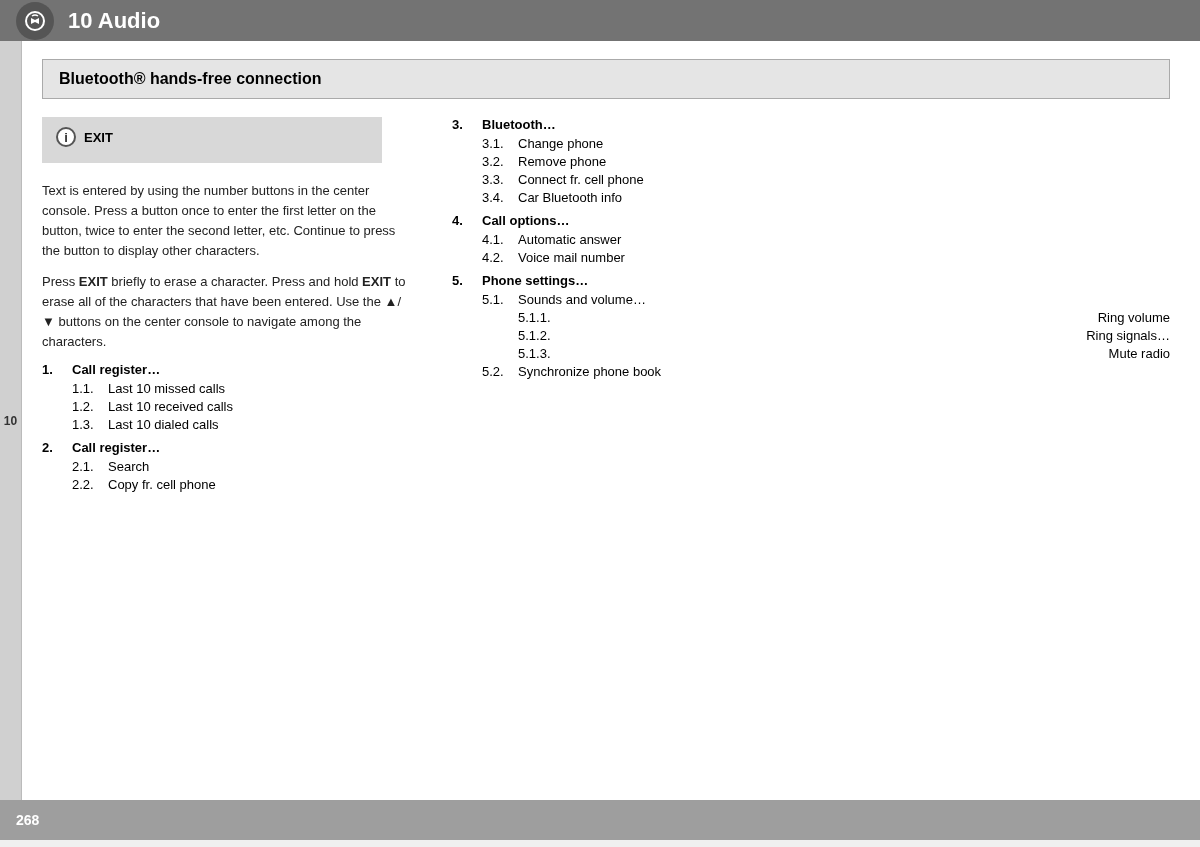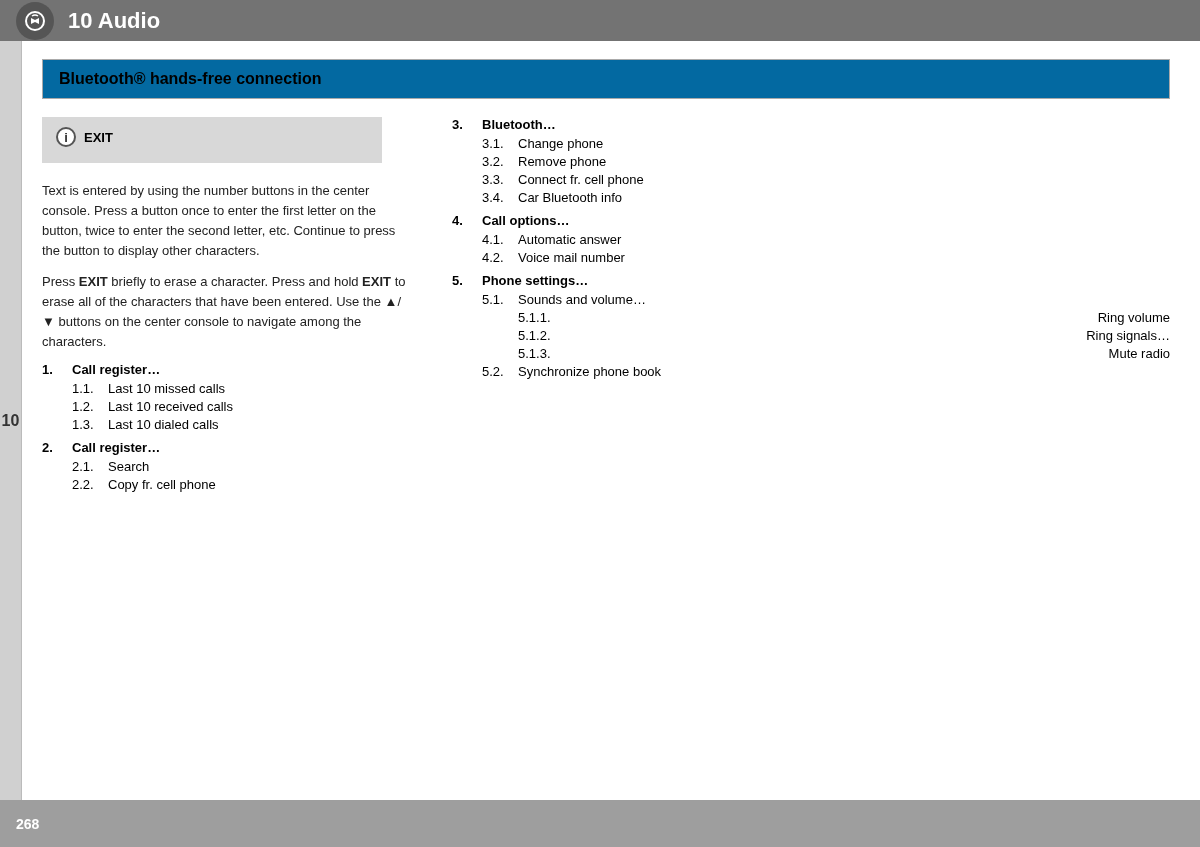--- a/index.html
+++ b/index.html
@@ -44,40 +44,40 @@
       height: calc(847px - 52px - 36px);
     }
 
     
     .left-tab {
       width: 22px;
       background: #d0d0d0;
       display: flex;
       align-items: center;
       justify-content: center;
-      font-size: 16px;
+      font-size: 12px;
       font-weight: bold;
       color: #333;
       border-right: 1px solid #bbb;
     }
 
     
     .content-area {
       flex: 1;
       background: #fff;
       padding: 18px 30px 18px 20px;
       overflow: auto;
     }
 
     
     .section-box {
       border: 1px solid #aaa;
       padding: 10px 16px;
       margin-bottom: 18px;
-      background: #0369a1;
+      background: #e5e5e5;
     }
     .section-box-title {
       font-size: 16px;
       font-weight: bold;
       color: #000;
     }
 
     
     .note-box {
       background: #d8d8d8;
@@ -199,21 +199,21 @@
       font-size: 13px;
       color: #000;
     }
     .menu-group {
       margin-bottom: 8px;
     }
 
     
     .footer-bar {
       background: #9e9e9e;
-      height: 48px;
+      height: 40px;
       display: flex;
       align-items: center;
       padding: 0 16px;
     }
     .footer-page {
       font-size: 14px;
       font-weight: bold;
       color: #fff;
     }
   </style>

